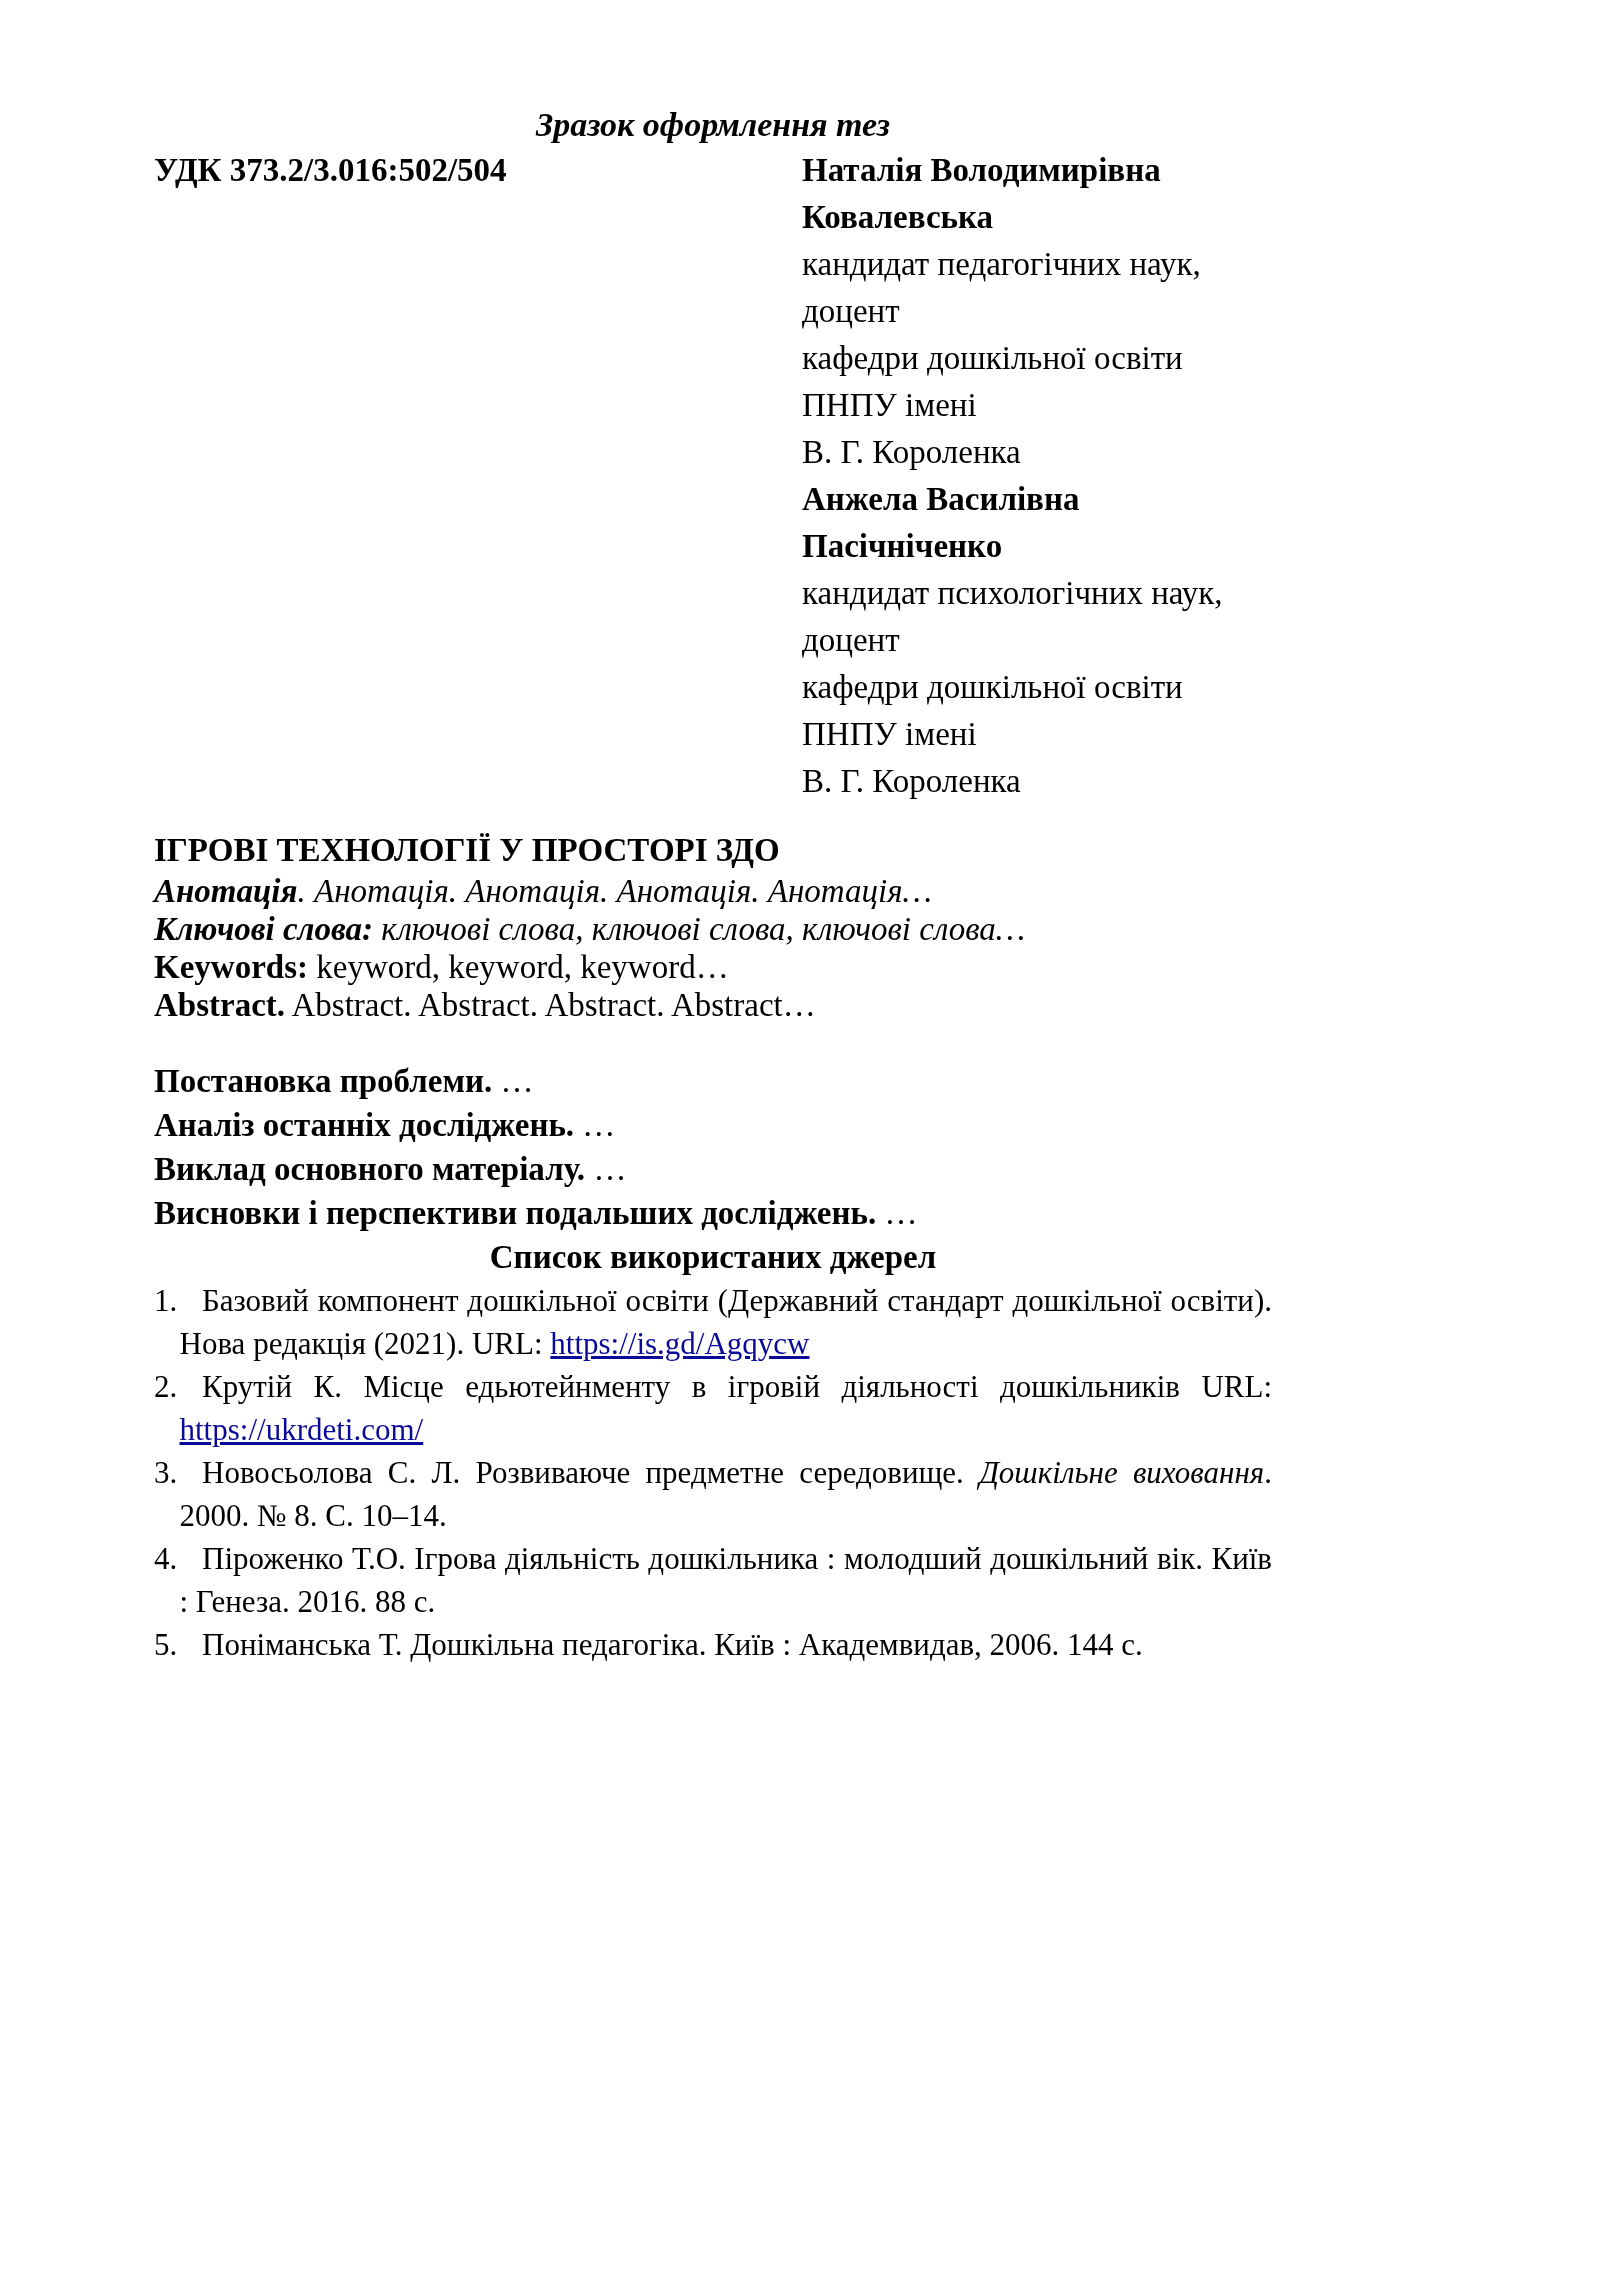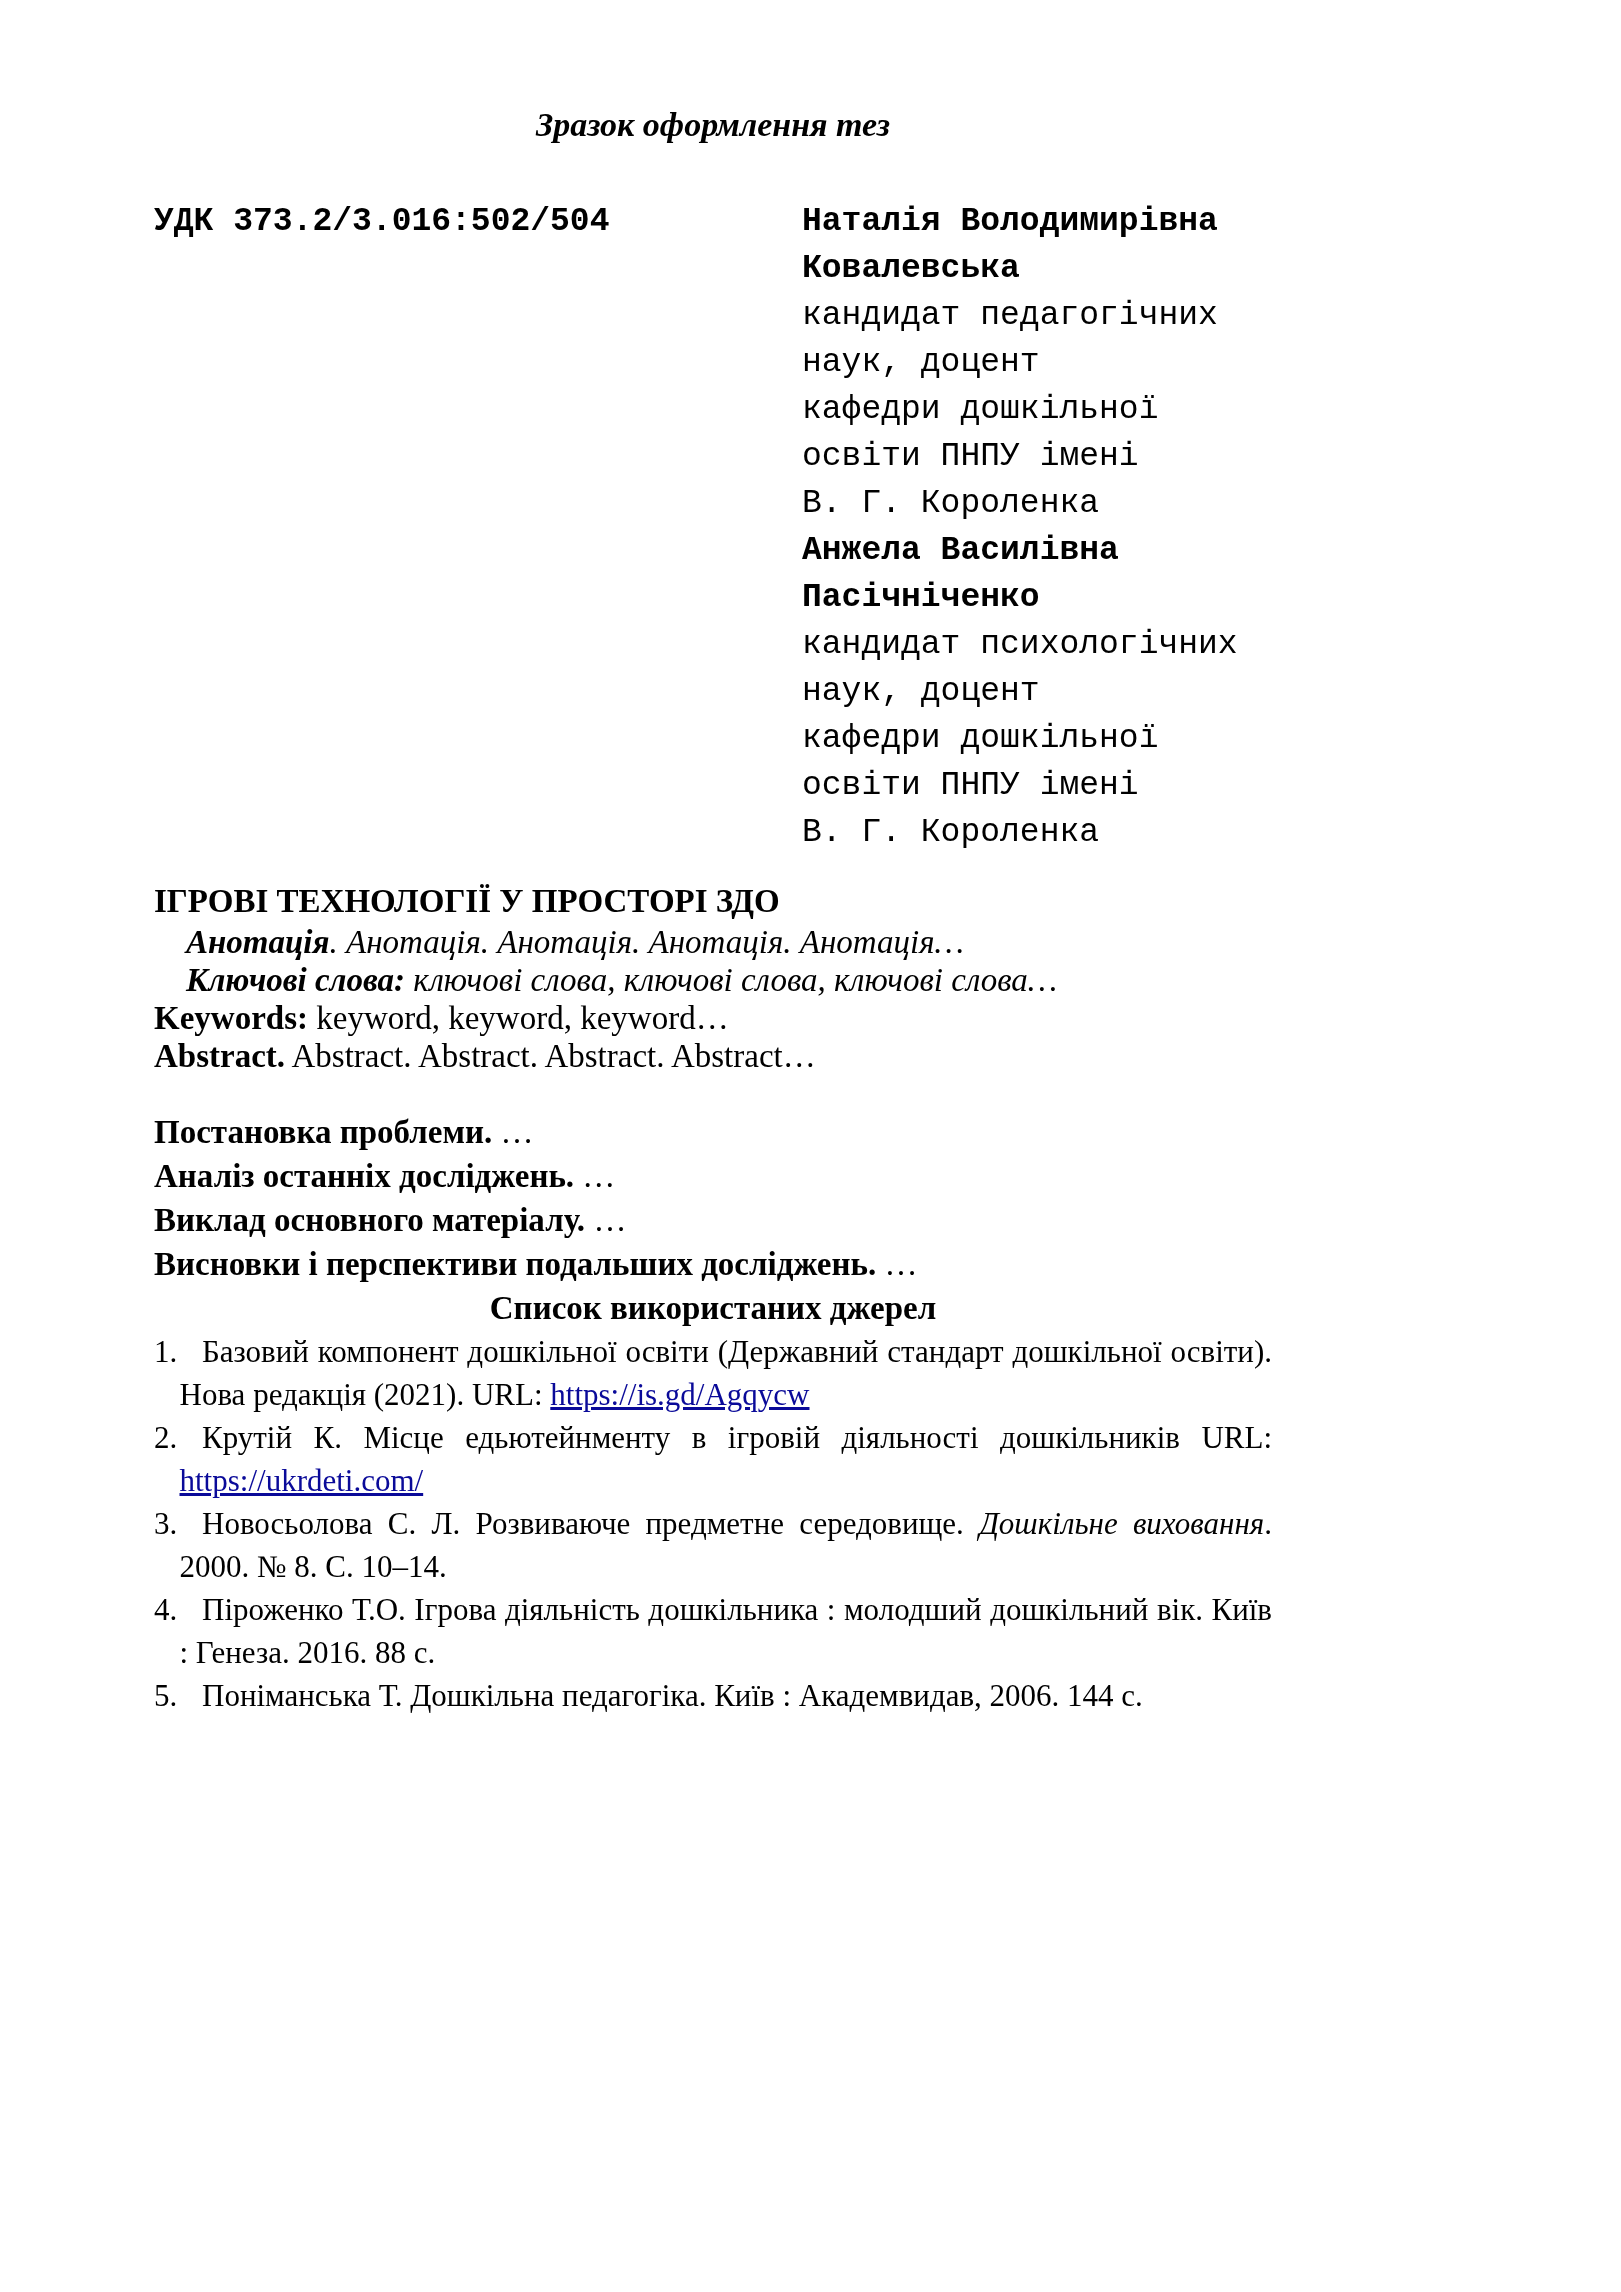--- a/index.html
+++ b/index.html
@@ -22,38 +22,36 @@
   }
   .doc-title {
     text-align: center;
     font-weight: bold;
     font-style: italic;
     font-size: 34px;
     line-height: 45px;
   }
   .byline {
     display: flex;
-    margin-top: 51px;
     line-height: 47px;
-    font-family: Liberation Mono, monospace;
   }
   .udc {
     flex: 0 0 648px;
     font-weight: bold;
   }
   .authors {
     flex: 1 1 auto;
   }
   .author-name { font-weight: bold; }
   .article-title {
     margin-top: 23.5px;
     font-weight: bold;
   }
   .abstract { line-height: 38px; }
-  .abstract .line.it { font-style: italic; margin-left: 32px; }
+  .abstract .line.it { font-style: italic; }
   .lead { font-weight: bold; }
   .sections {
     margin-top: 35px;
     line-height: 44px;
   }
   .refs-heading {
     text-align: center;
     font-weight: bold;
     line-height: 44px;
   }

